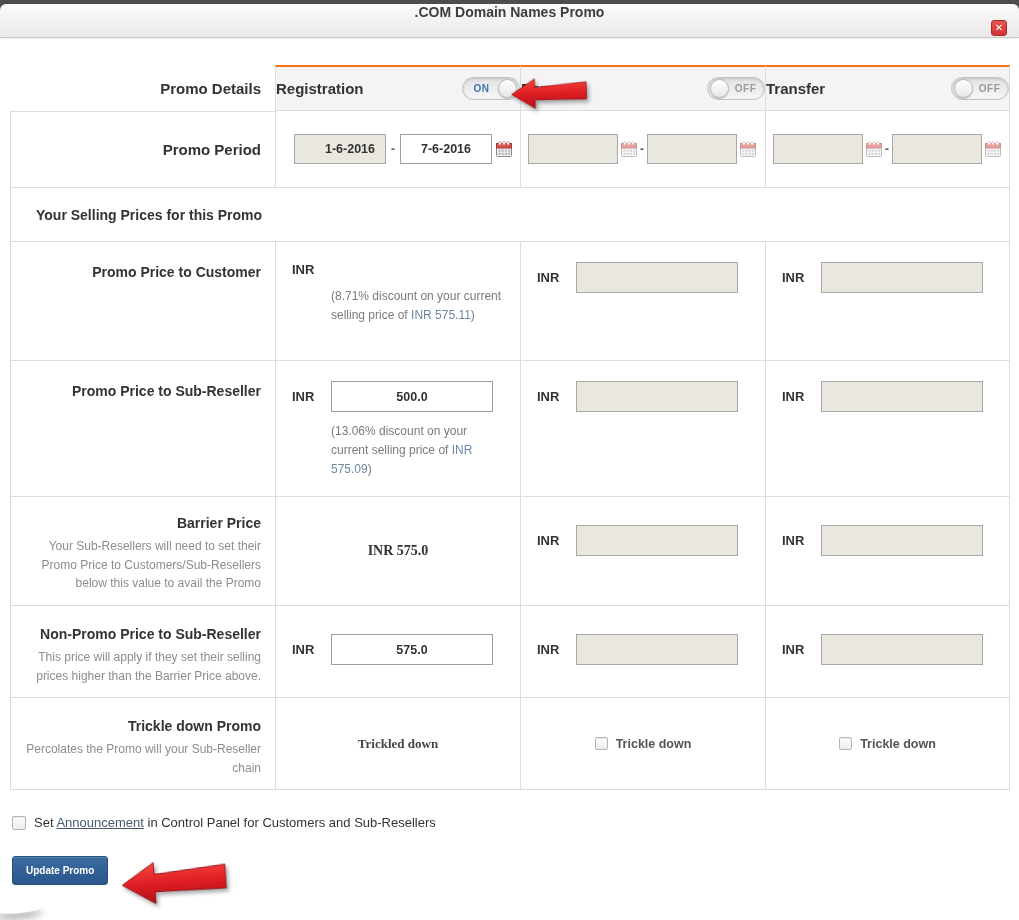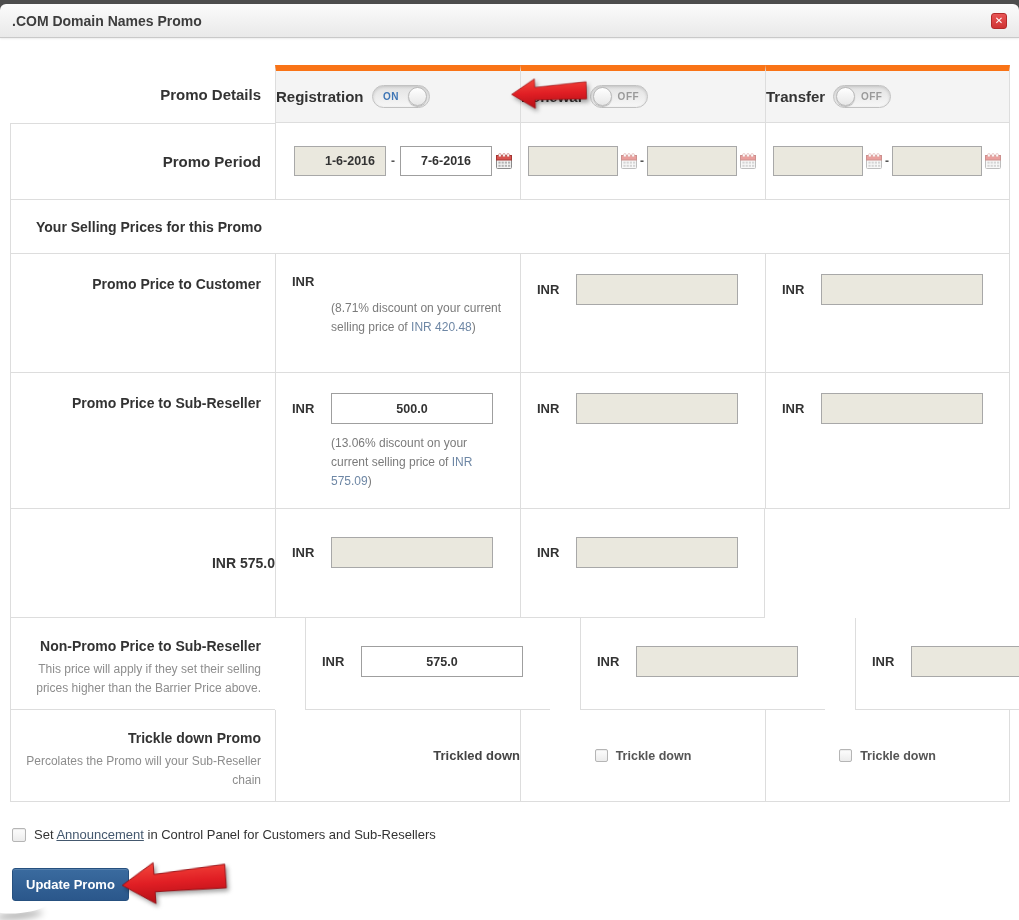--- a/index.html
+++ b/index.html
@@ -10,38 +10,39 @@
   }
   .top-strip { position:absolute; top:0; left:0; width:100%; height:10px; background:#4d4d4d; }
 
   
   .titlebar {
     position:relative; margin-top:4px; height:34px;
     background:linear-gradient(#fbfbfb,#e9e9e9);
     border-bottom:1px solid #c9c9c9; border-radius:6px 6px 0 0;
     display:flex; align-items:center; padding:0 12px;
     box-shadow:0 1px 2px rgba(0,0,0,.08);
+    flex-direction:column;
   }
   .title { font-size:14px; font-weight:bold; color:#3d3d3d; }
   .close-btn {
     margin-left:auto; width:16px; height:16px;
     background:linear-gradient(#e85555,#cf3333);
     border:1px solid #b12a2a; border-radius:3px;
     color:#fff; font-size:10px; font-weight:bold;
     display:flex; align-items:center; justify-content:center; cursor:pointer; line-height:1;
   }
 
   
   .ptable { position:relative; margin:27px 9px 0 10px; width:1000px; }
   .row { display:grid; grid-template-columns:265px 245px 245px 245px; }
   .c { border-left:1px solid #ddd; border-bottom:1px solid #ddd; position:relative; }
   .row .c:last-child { border-right:1px solid #ddd; }
 
-  .hrow { height:58px; }
-  .hrow .hc { background:#f4f4f4; border-top:6px solid #f97316; display:flex; align-items:center; justify-content:flex-start; gap:8px; }
+  .hrow { height:46px; }
+  .hrow .hc { background:#f4f4f4; border-top:2px solid #f97316; display:flex; align-items:center; justify-content:space-between; gap:8px; }
   .hrow .hc0 { border:none; background:#fff; display:flex; align-items:center; justify-content:flex-end; padding-right:14px; }
   .hlbl { font-size:15px; font-weight:bold; color:#333; }
 
   .toggle { width:58px; height:23px; border-radius:12px; border:1px solid #c2c2c2;
     background:linear-gradient(#e2e2e2,#f7f7f7); box-shadow:inset 0 1px 3px rgba(0,0,0,.14);
     display:flex; align-items:center; padding:0 2px; cursor:pointer; }
   .toggle .tg-text { flex:1; text-align:center; font-size:10px; font-weight:bold; letter-spacing:.5px; }
   .toggle.on  .tg-text { color:#3f76b5; }
   .toggle.off .tg-text { color:#9a9a9a; }
   .tg-knob { width:19px; height:19px; border-radius:50%;
@@ -66,53 +67,53 @@
   .cal.faded { opacity:.55; }
   .cal3 { margin-left:3px; }
 
   .srow { height:54px; }
   .srow .sc { grid-column:1 / span 4; display:flex; align-items:center; padding-left:25px; }
   .stitle { font-size:14px; font-weight:bold; color:#333; }
 
   .r-customer { height:119px; }
   .r-sub      { height:136px; }
   .r-barrier  { height:109px; }
-  .r-non      { height:92px;gap:30px; }
+  .r-non      { height:92px; }
   .r-trickle  { height:92px; }
 
   .lcell { display:flex; flex-direction:column; align-items:flex-end; text-align:right; padding:22px 14px 0; }
   .lbl  { font-size:14px; font-weight:bold; color:#333; }
   .desc { font-size:12px; color:#8d8d8d; line-height:1.55; margin-top:6px; }
 
   .ccell { padding:20px 0 0 16px; }
   .ccell.pt28 { padding-top:28px; }
   .inr-row { display:flex; align-items:center; }
   .inr { font-size:13px; font-weight:bold; color:#333; width:39px; flex:0 0 auto; }
   .price { width:162px; }
   .note { margin:10px 0 0 39px; font-size:12px; color:#7b7b7b; line-height:1.6; width:182px; }
   .note.narrow { width:160px; }
   .note .hl { color:#6e87a5; }
 
-  .center-cell { display:flex; align-items:center; justify-content:flex-end; }
+  .center-cell { display:flex; align-items:center; justify-content:center;font-family:Liberation Serif, serif; }
   .bval { font-size:14px; font-weight:bold; color:#333; }
   .tval { font-size:13px; font-weight:bold; color:#444; }
 
   .chk { width:13px; height:13px; border:1px solid #b5b5b5; border-radius:2px;
     background:linear-gradient(#fdfdfd,#ececec); box-shadow:inset 0 1px 1px rgba(0,0,0,.07);
     display:inline-block; flex:0 0 auto; cursor:pointer; }
   .trickle-cell { display:flex; align-items:center; justify-content:center; gap:8px; }
   .chk-lbl { font-size:12.5px; font-weight:bold; color:#555; }
 
   
   .announce { display:flex; align-items:center; gap:8px; margin:25px 0 0 12px; font-size:13px; color:#333; }
   .announce .chk { width:14px; height:14px; }
   .link { color:#44586e; text-decoration:underline; cursor:pointer; }
   .update-btn { display:inline-block; margin:26px 0 0 12px; padding:8px 13px;
     background:linear-gradient(#3a6b9f,#2b578b); border:1px solid #26507f; border-radius:3px;
-    color:#fff; font-size:13px; font-weight:bold; cursor:pointer;
+    color:#fff; font-size:10px; font-weight:bold; cursor:pointer;
     box-shadow:inset 0 1px 0 rgba(255,255,255,.15); }
 
   .arrow { position:absolute; z-index:5; filter:drop-shadow(2px 3px 2px rgba(0,0,0,.35)); pointer-events:none; }
   #arrow-header { left:510px; top:76px; width:78px; transform:rotate(-2deg); }
   #arrow-button { left:120px; top:858px; width:108px; transform:rotate(-4deg); }
 
   .curl { position:absolute; left:-6px; bottom:7px; width:52px; height:12px;
     box-shadow:-2px 8px 7px -2px rgba(0,0,0,.3); border-radius:50%; transform:rotate(-6deg); }
 </style>
 </head>
@@ -269,21 +270,21 @@
   </div>
 
   <div class="row r-customer">
     <div class="c lcell">
       <span class="lbl">Promo Price to Customer</span>
     </div>
     <div class="c ccell">
       <div class="inr-row">
         <span class="inr">INR</span>
       </div>
-      <p class="note"><span>(8.71% discount on your current selling price of </span><span class="hl">INR 420.48</span><span>)</span></p>
+      <p class="note"><span>(8.71% discount on your current selling price of </span><span class="hl">INR 575.11</span><span>)</span></p>
     </div>
     <div class="c ccell">
       <div class="inr-row">
         <span class="inr">INR</span>
         <input class="inp dis price" readonly="" style="">
       </div>
     </div>
     <div class="c ccell">
       <div class="inr-row">
         <span class="inr">INR</span>
@@ -311,20 +312,24 @@
     </div>
     <div class="c ccell">
       <div class="inr-row">
         <span class="inr">INR</span>
         <input class="inp dis price" readonly="" style="">
       </div>
     </div>
   </div>
 
   <div class="row r-barrier">
+    <div class="c lcell" style="padding-top:18px;">
+      <span class="lbl">Barrier Price</span>
+      <span class="desc">Your Sub-Resellers will need to set their Promo Price to Customers/Sub-Resellers below this value to avail the Promo</span>
+    </div>
     <div class="c center-cell">
       <span class="bval">INR 575.0</span>
     </div>
     <div class="c ccell pt28">
       <div class="inr-row">
         <span class="inr">INR</span>
         <input class="inp dis price" readonly="" style="">
       </div>
     </div>
     <div class="c ccell pt28">

